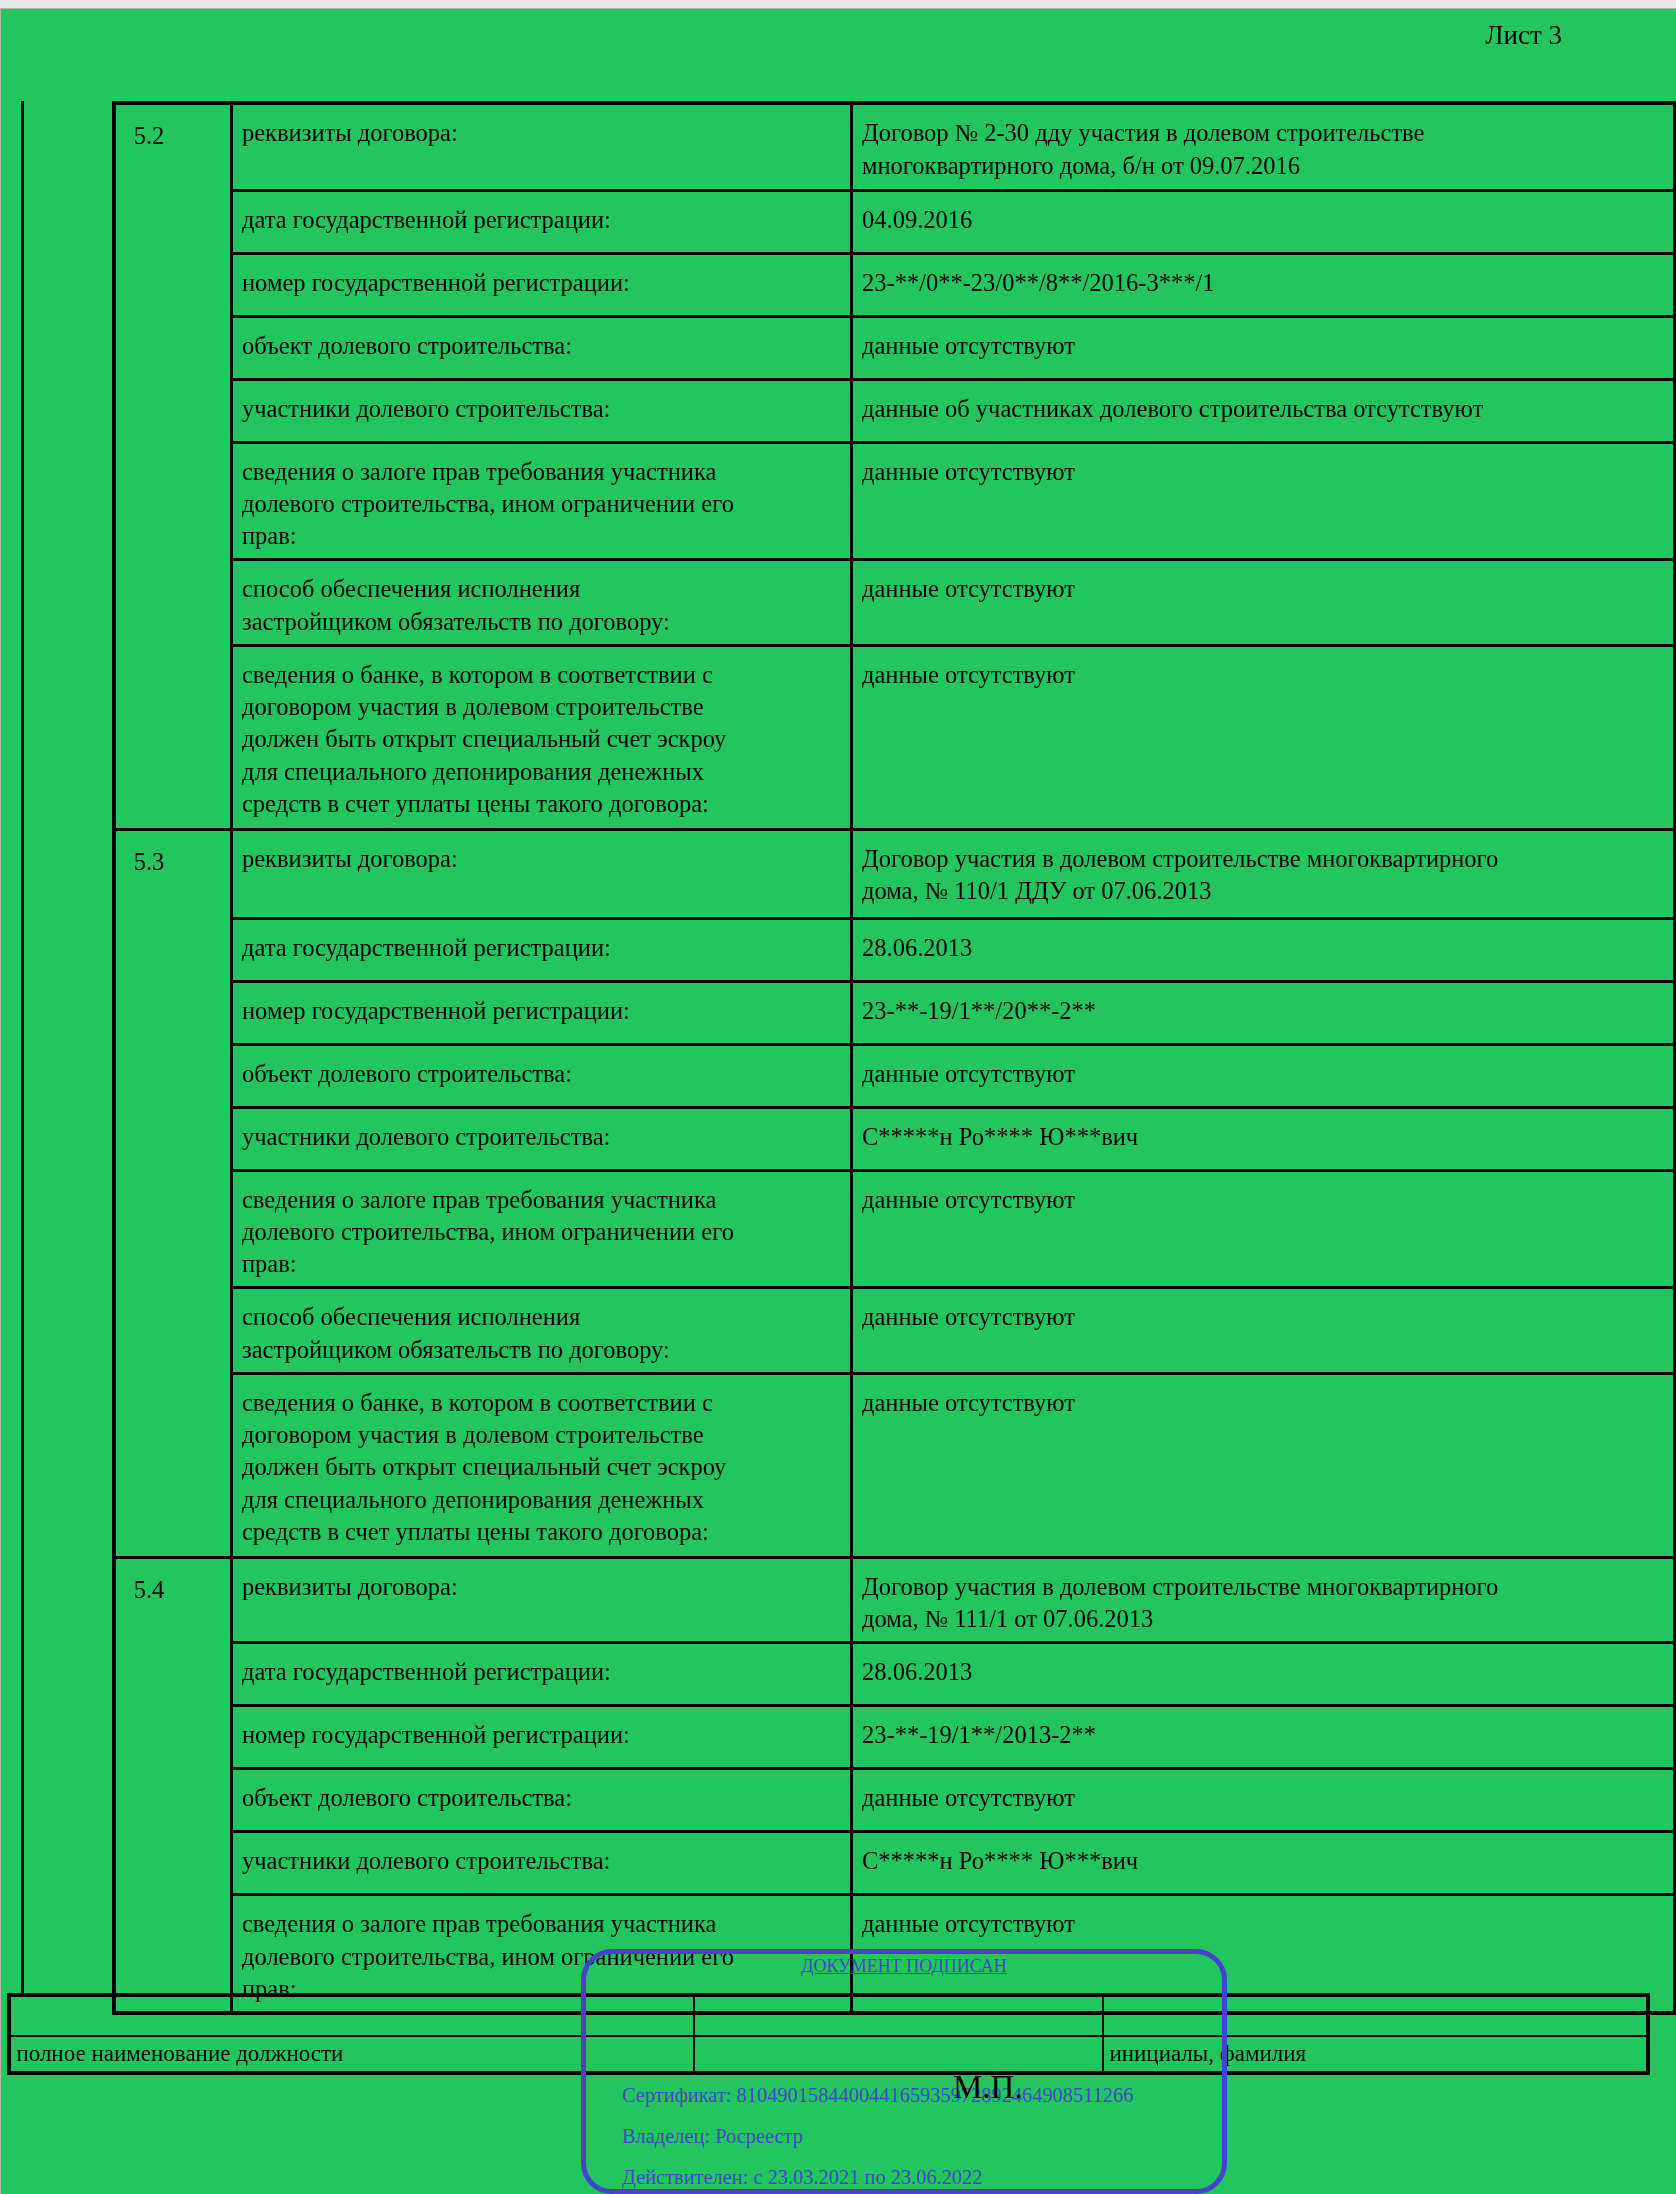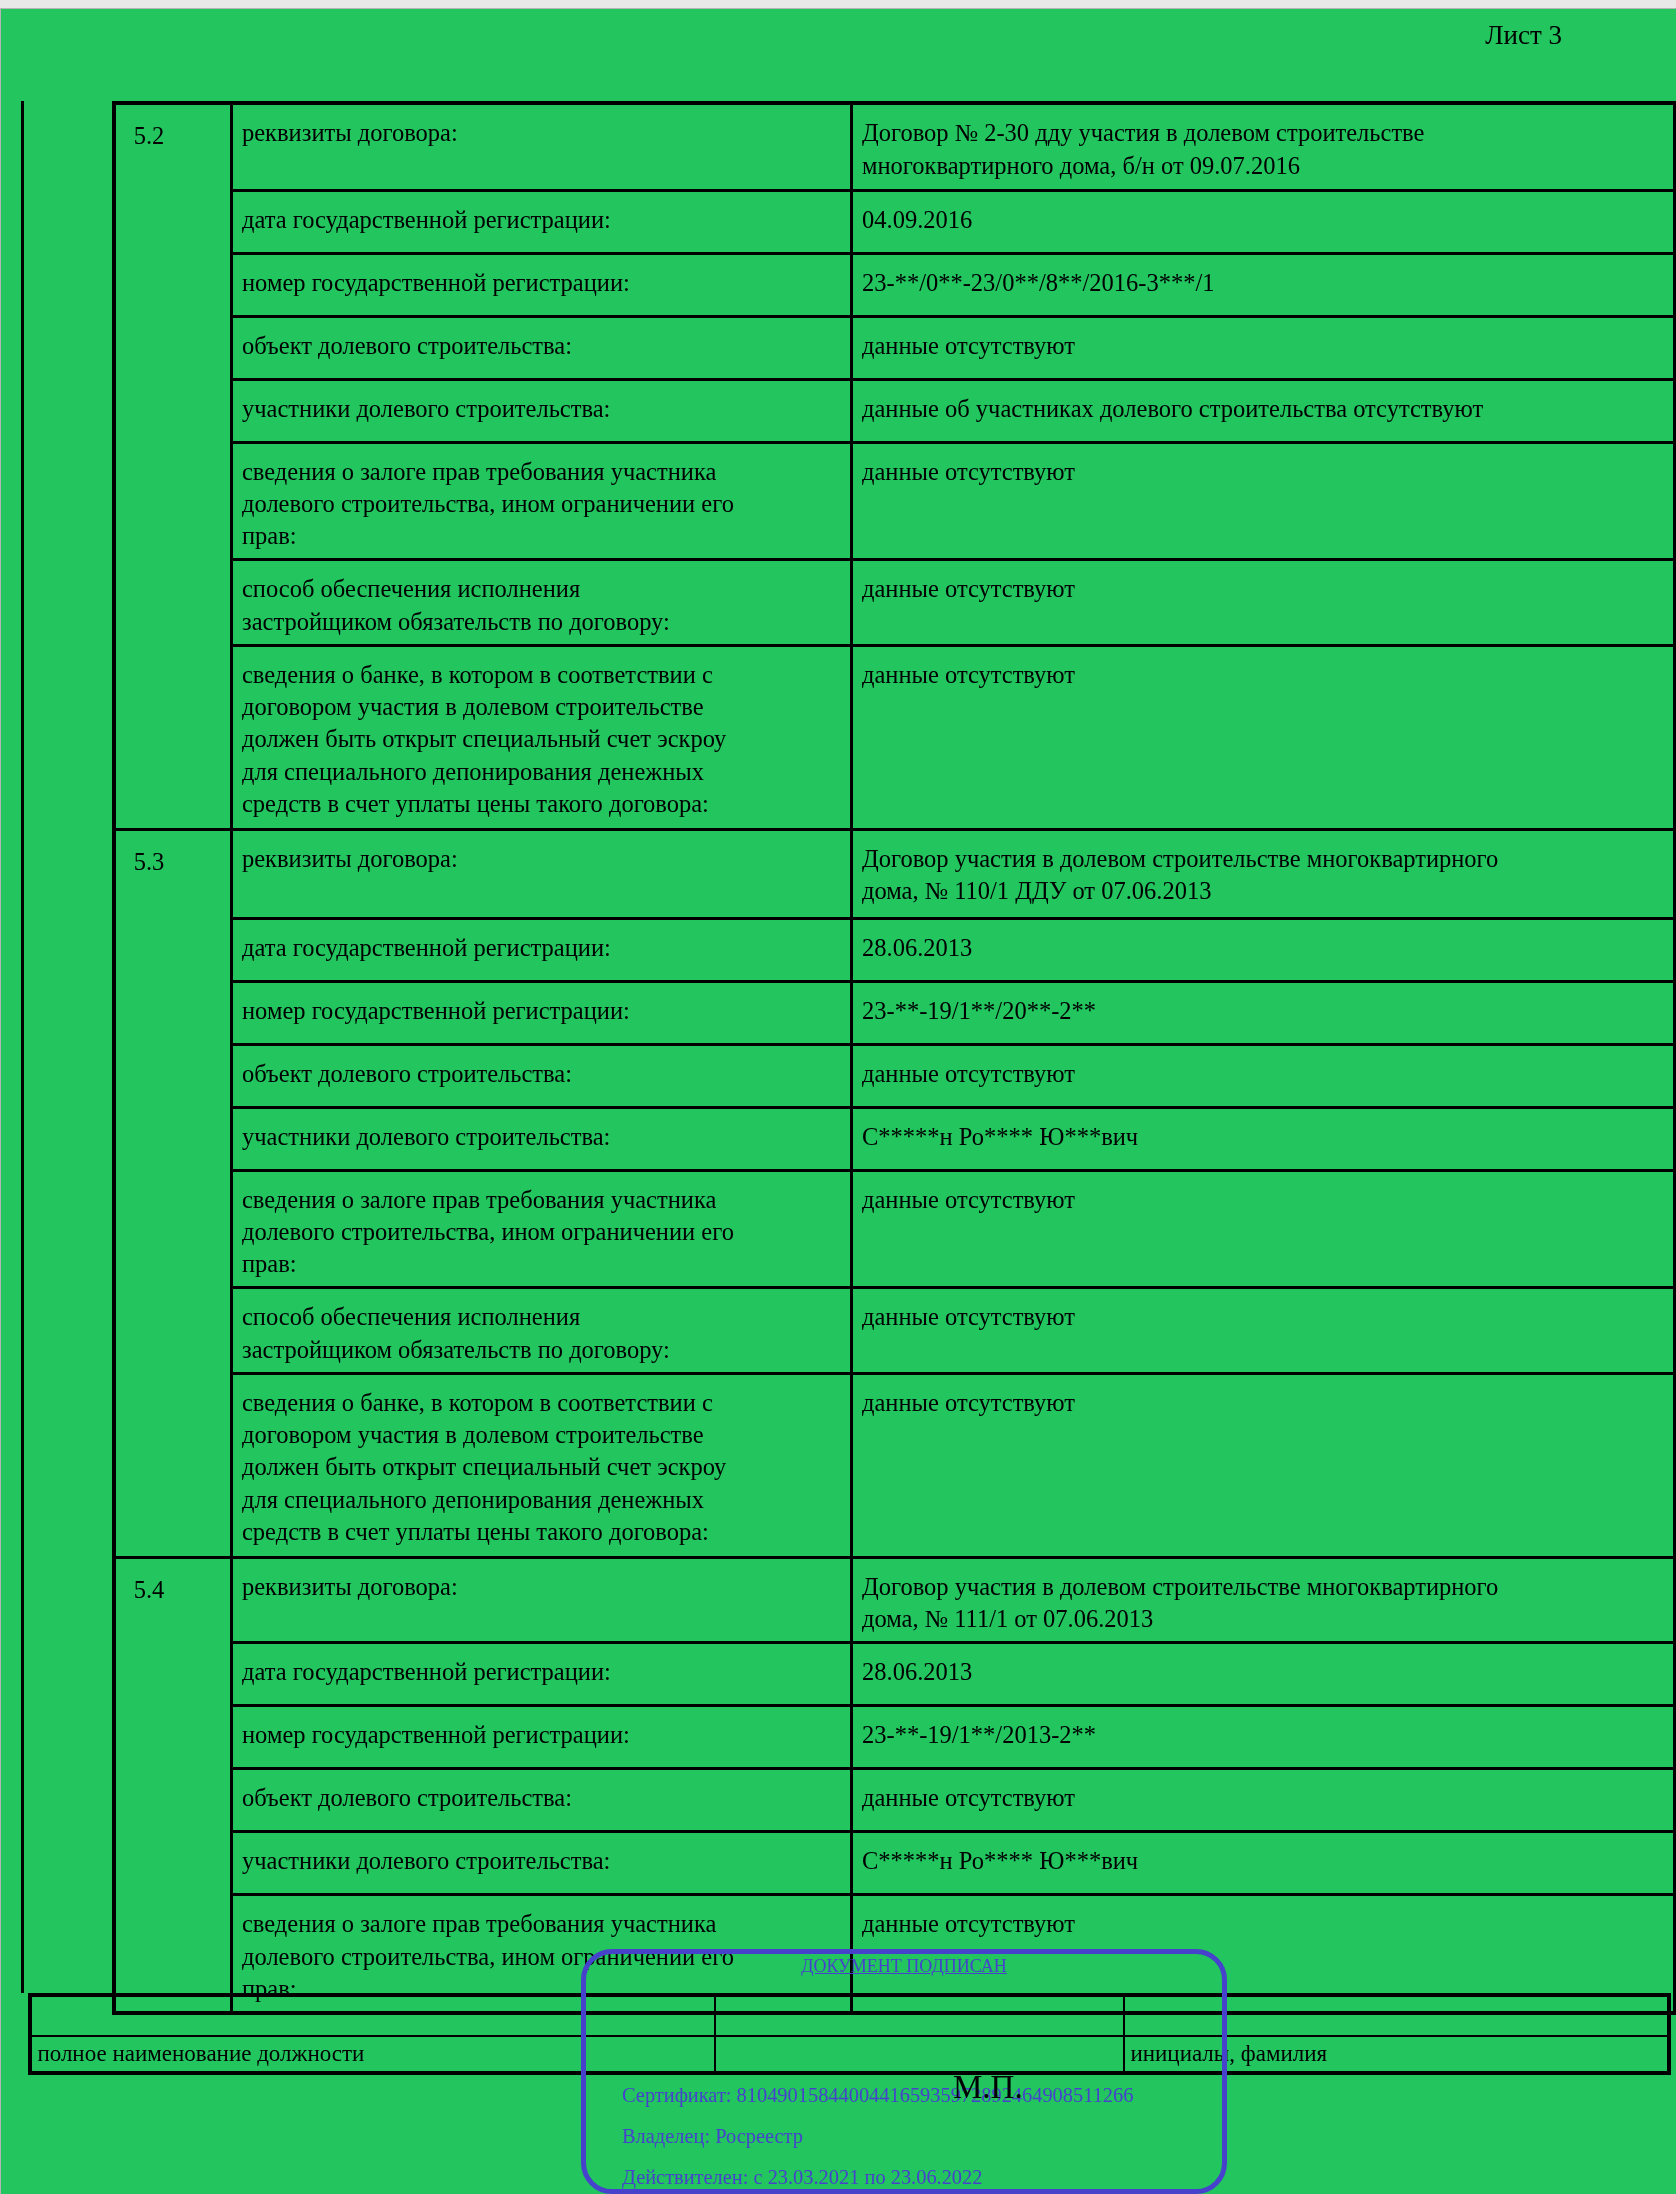--- a/index.html
+++ b/index.html
@@ -38,21 +38,21 @@
     overflow:hidden;
   }
   table.reg td.num{
     padding-left:17.7px;padding-top:15px;white-space:nowrap;
   }
   col.c-num{width:117px;}
   col.c-lbl{width:620px;}
   col.c-val{width:824px;}
   
   table.sig{
-    position:absolute;left:27px;top:1984px;
+    position:absolute;left:6px;top:1984px;
     width:1639px;
     border-collapse:collapse;table-layout:fixed;
     border:4.1px solid #000;
   }
   table.sig td{
     border:2.7px solid #000;
     vertical-align:middle;
     font-size:23px;
     padding:1.4px 5.4px;
     overflow:hidden;white-space:nowrap;

